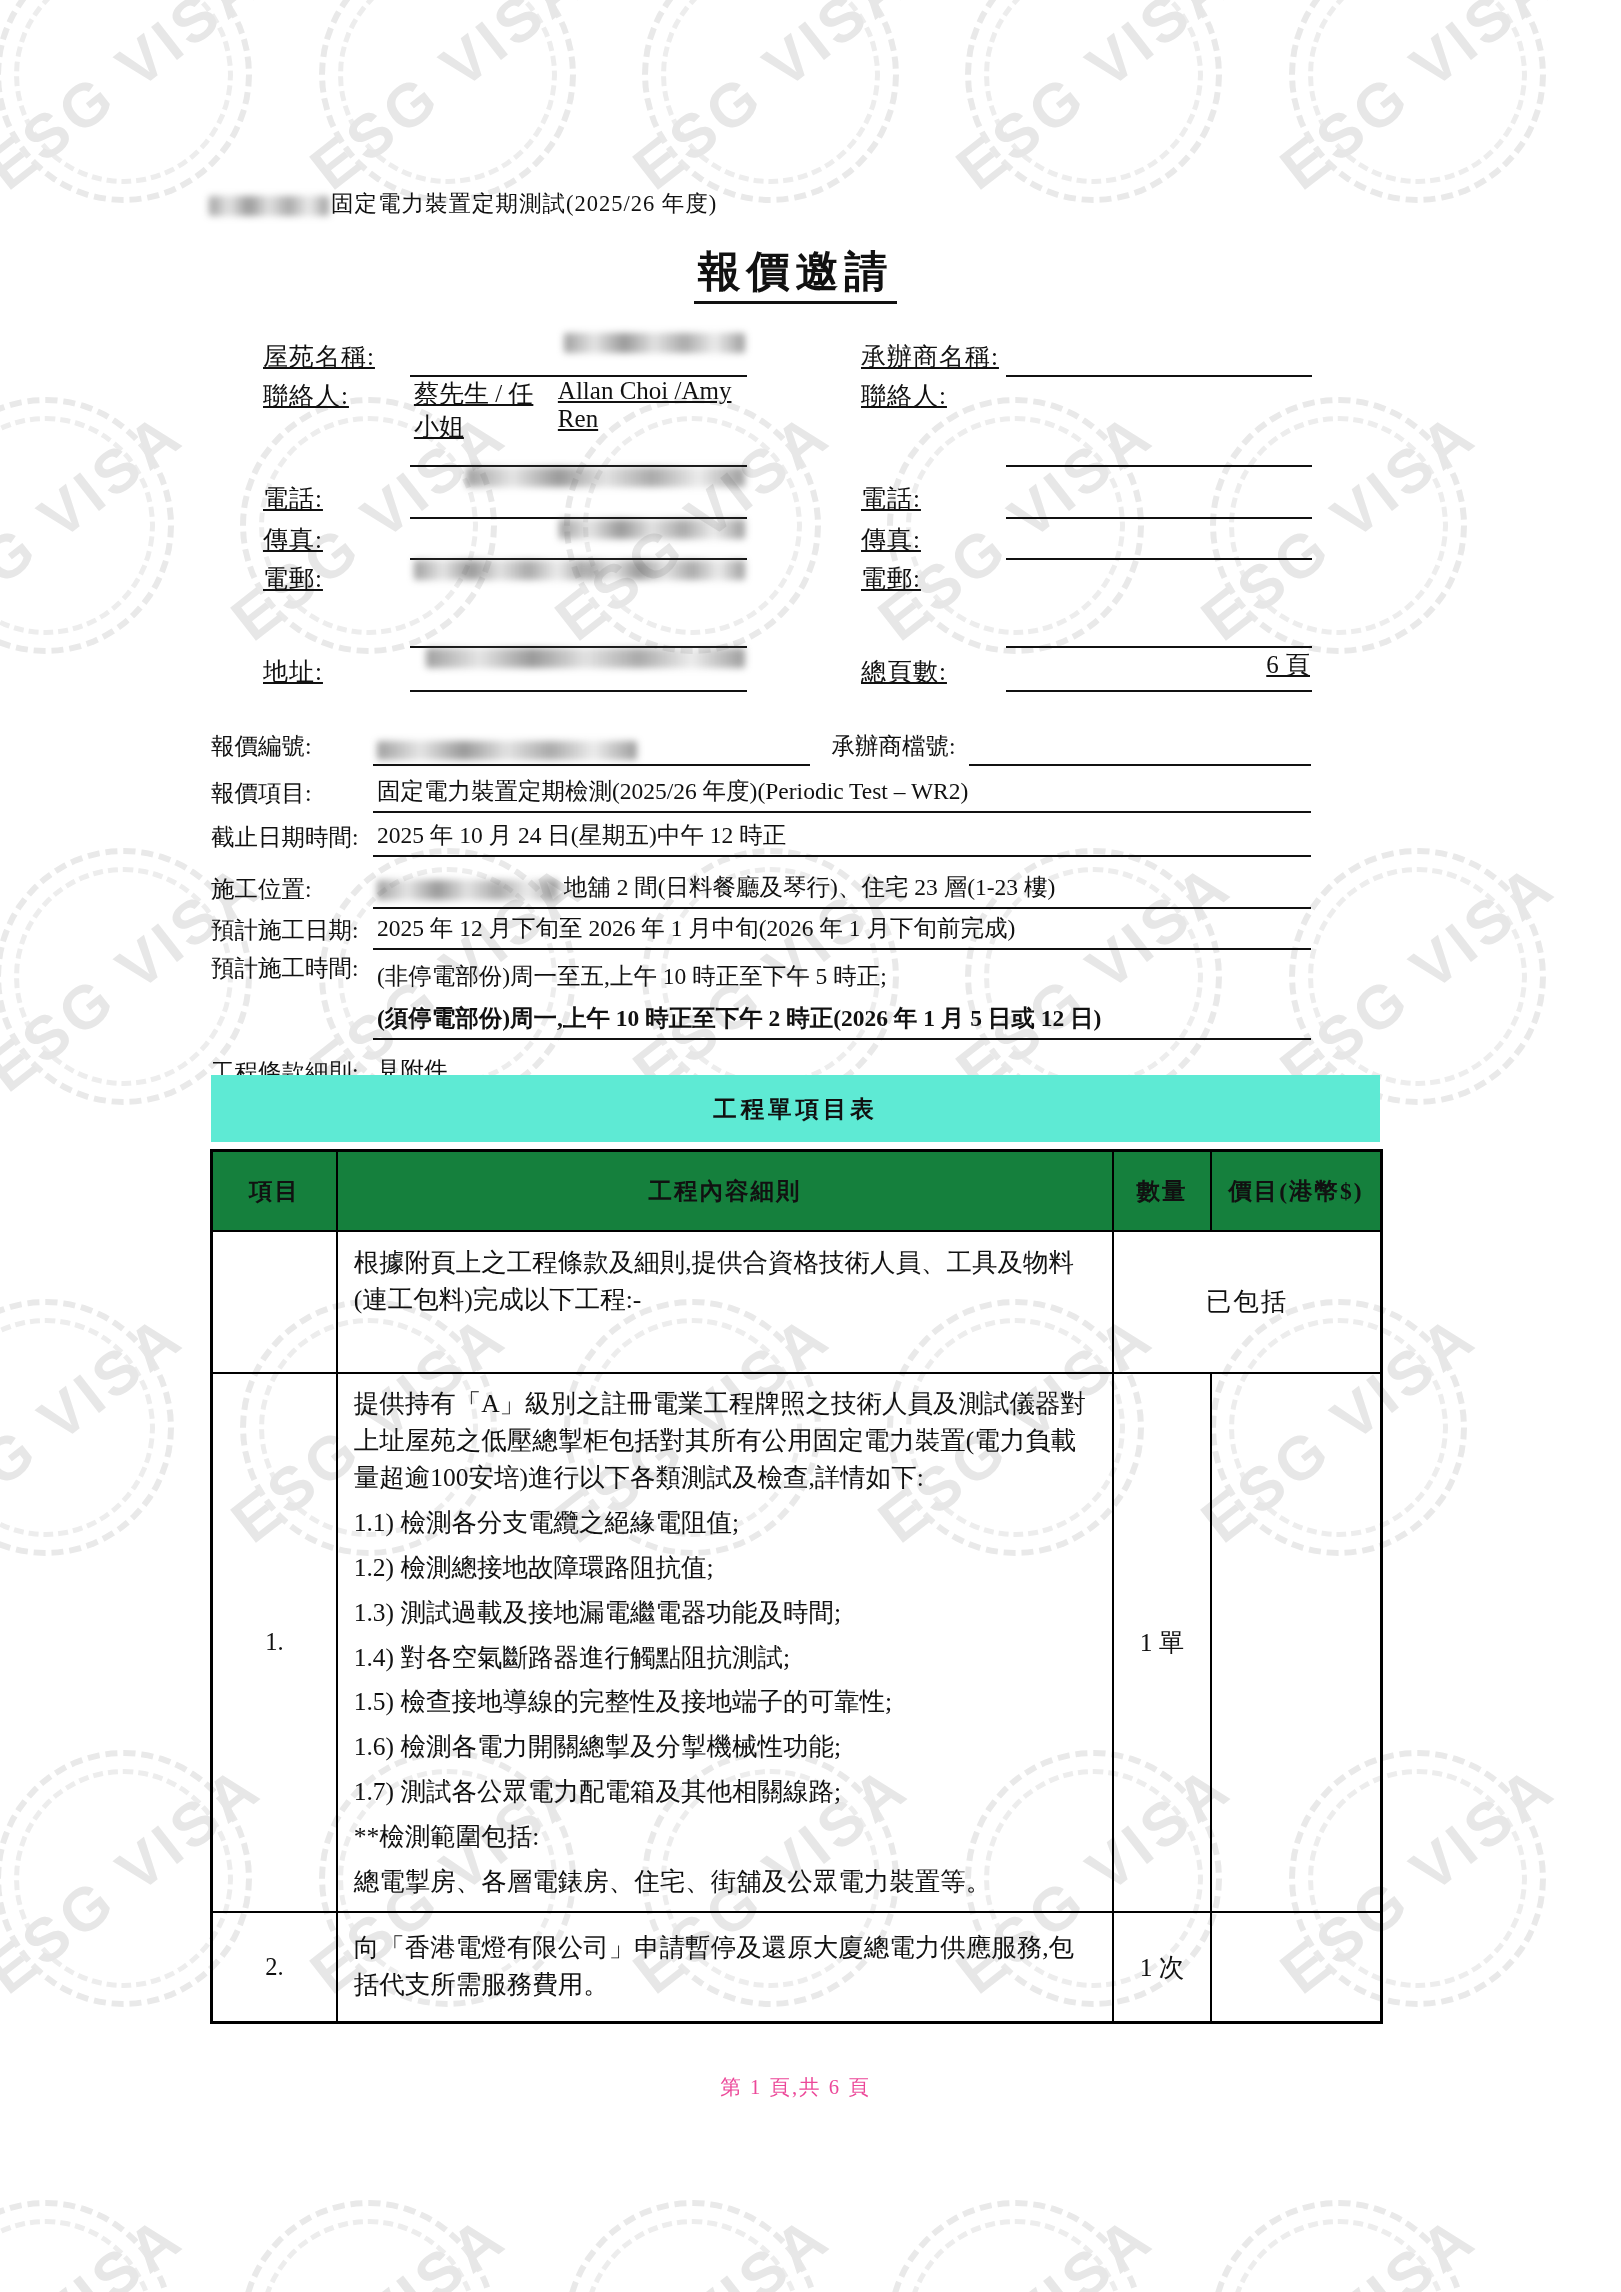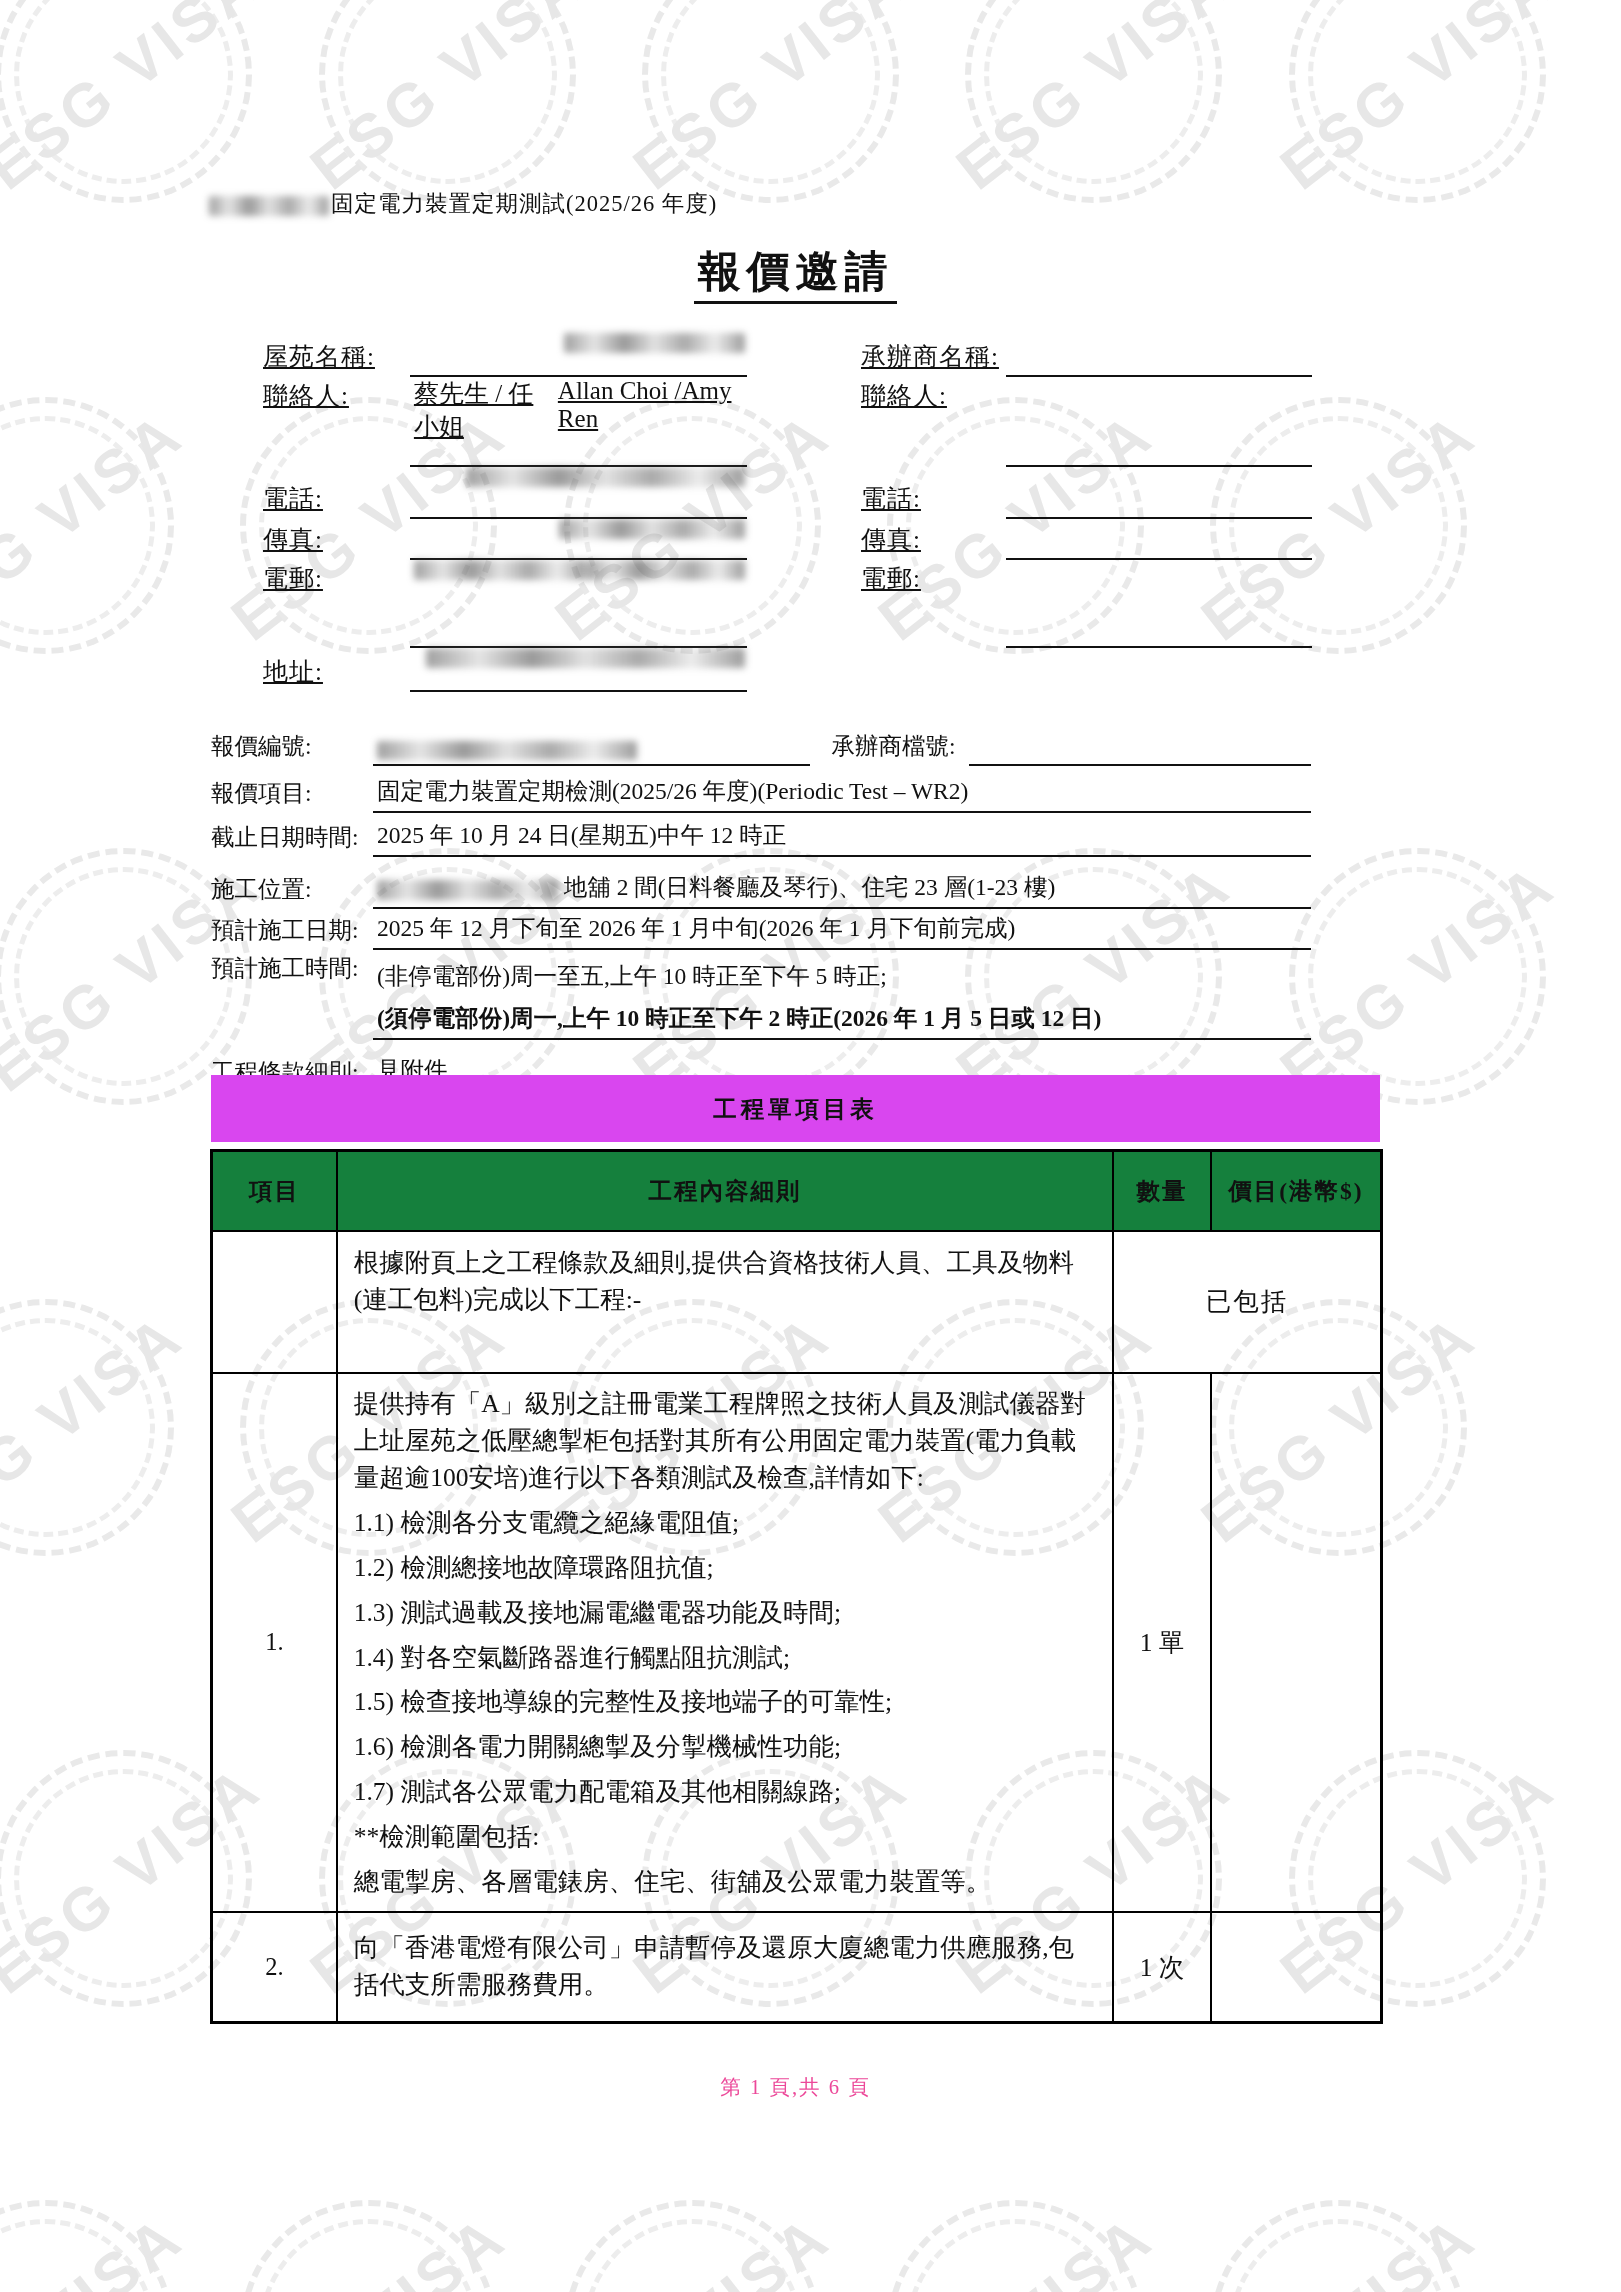--- a/index.html
+++ b/index.html
@@ -86,21 +86,21 @@
     flex:1; border-bottom:2px solid #111;
     display:flex; flex-direction:column; justify-content:flex-end;
     padding:0 2px 3.9px 3.9px; white-space:nowrap;
   }
   .q-value.fixed { flex:0 0 auto; width:431px; }
   .q-value .bold { font-weight:700; }
 
   
   .band {
     position:absolute; left:211px; top:1075px; width:1169px; height:67px;
-    background:#d946ef; display:flex; align-items:center; justify-content:center;
+    background:#5eead4; display:flex; align-items:center; justify-content:center;
     font-size:23.5px; font-weight:700; letter-spacing:3.9px;
   }
   table.work {
     position:absolute; left:211px; top:1150px;
     width:1169px; border-collapse:collapse; table-layout:fixed;
     font-size:25.5px;
   }
   table.work col.c1 { width:125px; }
   table.work col.c2 { width:776px; }
   table.work col.c3 { width:98px; }
@@ -289,20 +289,24 @@
       <div class="f-cell col-r h90">
         <span class="f-label top">電郵:</span>
         <span class="f-value"></span>
       </div>
 
       <div class="f-cell col-l h45">
         <span class="f-label">地址:</span>
         <span class="f-value">
             <span class="redact" style="width:319px"></span>
           </span>
+      </div>
+      <div class="f-cell col-r h45">
+        <span class="f-label">總頁數:</span>
+        <span class="f-value">6 頁</span>
       </div>
     </div>
 
     <div class="form2">
 
       <div class="q-row h48">
         <span class="q-label">報價編號:</span>
         <span class="q-value fixed">
             <span class="redact" style="width:260px"></span>
           </span>

